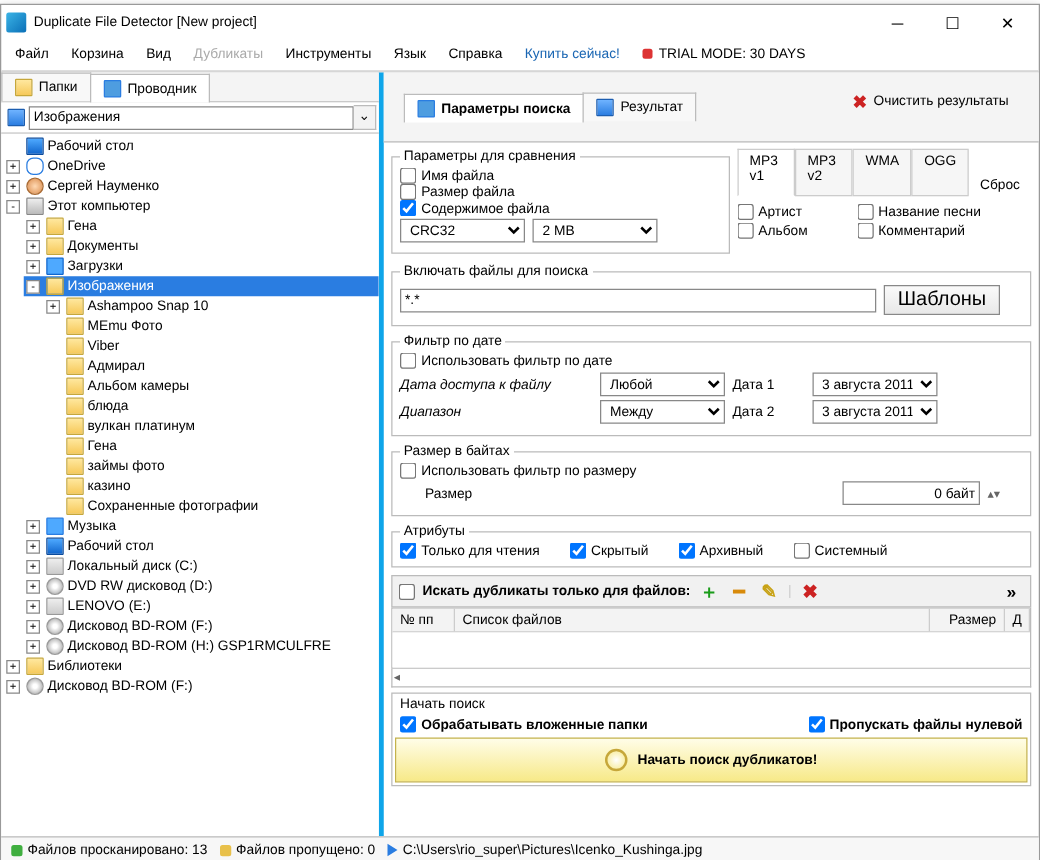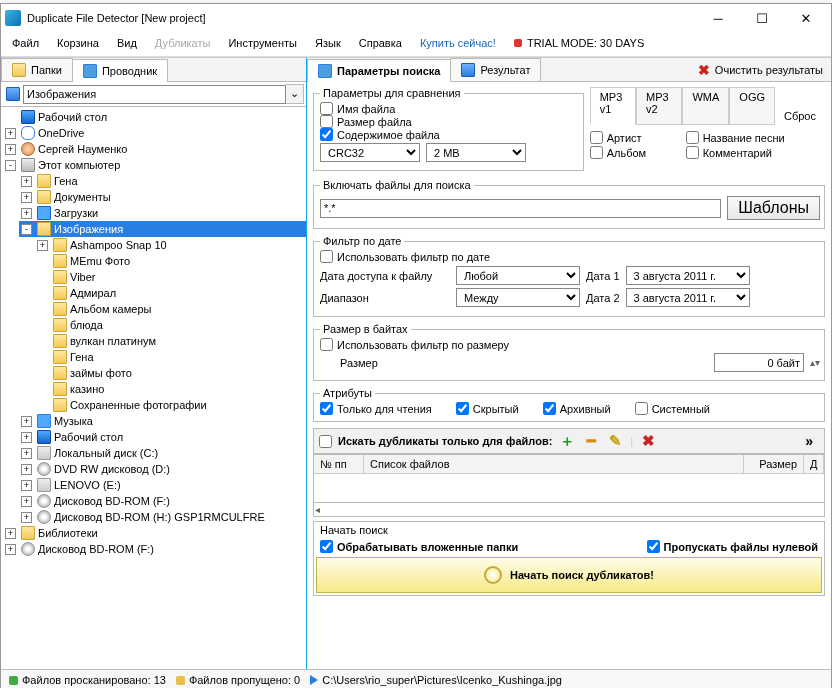--- a/index.html
+++ b/index.html
@@ -11,21 +11,21 @@
 .app-icon { width:16px; height:16px; background:linear-gradient(135deg,#3bb4e6,#0a6fb7); border-radius:2px; }
 .win-controls { display:flex; gap:14px; }
 .win-btn { width:30px; text-align:center; font-size:13px; cursor:pointer; }
 .menubar { display:flex; gap:0; padding:4px 2px; border-bottom:1px solid #ddd; }
 .menubar .mitem { padding:3px 9px; cursor:pointer; }
 .menubar .mitem.muted { color:#aaa; }
 .menubar .buy { color:#1a66b3; display:flex; align-items:center; gap:4px; }
 .menubar .trial { display:flex; align-items:center; gap:5px; }
 .dot-red { width:8px; height:8px; background:#d33; border-radius:2px; display:inline-block; }
 .content { flex:1; display:flex; min-height:0; border-top:1px solid #ccc; }
-.left-pane { width:306px; border-right:1px solid #0ea5e9; display:flex; flex-direction:column; min-height:0; }
+.left-pane { width:306px; border-right:4px solid #0ea5e9; display:flex; flex-direction:column; min-height:0; }
 .tabs { display:flex; background:#f4f4f4; border-bottom:1px solid #bbb; }
 .tab { padding:4px 10px; display:flex; align-items:center; gap:5px; border:1px solid #bbb; background:#f8f8f8; border-bottom:none; margin-right:-1px; cursor:pointer; }
 .tab.active { background:#fff; font-weight:400; position:relative; top:1px; border-top:1px solid #bbb; }
 .icon { width:14px; height:14px; display:inline-block; background:#e8c75e; border:1px solid #c6a73a; border-radius:1px; }
 .icon.folder { background:linear-gradient(#ffe89f,#f6c95a); border:1px solid #c6a73a; }
 .icon.blue { background:linear-gradient(#6fb3ff,#2a7de1); border:1px solid #1b5db0; }
 .icon.drive { background:linear-gradient(#eee,#ccc); border:1px solid #999; }
 .icon.cd { background:radial-gradient(circle,#fff 20%,#ccc 60%,#888 95%); border-radius:50%; border:1px solid #999;}
 .icon.mon { background:linear-gradient(#4ea9ff,#1166cd); border:1px solid #0a4a9c; }
 .icon.cloud { background:#fff; border:1px solid #2a7de1; border-radius:40%; }
@@ -41,27 +41,27 @@
 .tree { flex:1; overflow:auto; padding:2px 0; background:#fff; }
 .tree ul { list-style:none; padding-left:16px; }
 .tree > ul { padding-left:2px; }
 .tree li { white-space:nowrap; }
 .trow { display:flex; align-items:center; gap:3px; padding:1px 2px; cursor:pointer; }
 .trow .exp { width:11px; height:11px; border:1px solid #888; background:#fff; text-align:center; line-height:9px; font-size:9px; margin-right:2px; }
 .trow .exp.none { border:none; background:transparent; }
 .trow.sel { background:#2a7de1; color:#fff; }
 .trow.sel .exp { background:#fff; color:#000; }
 .right-pane { flex:1; display:flex; flex-direction:column; min-height:0; }
-.rtabs-row { display:flex; align-items:center; border-bottom:1px solid #bbb; background:#f4f4f4; padding:0; }
+.rtabs-row { display:flex; align-items:flex-start; border-bottom:1px solid #bbb; background:#f4f4f4; padding:16px; }
 .rtabs-row .tab { font-weight:400; }
 .rtabs-row .tab.active { font-weight:700; }
 .spacer { flex:1; }
 .clear-res { display:flex; gap:4px; align-items:center; padding:0 8px; color:#000; cursor:pointer; }
 .search-params { flex:1; overflow:auto; padding:3px 6px 3px 6px; }
-fieldset { border:1px solid #bbb; margin:2px 0 6px 0; padding:3px 4px 6px 6px; }
+fieldset { border:1px solid #bbb; margin:2px 0 6px 0; padding:3px 24px 6px 6px; }
 legend { padding:0 3px; font-size:11px; }
 .row { display:flex; align-items:center; gap:6px; margin:2px 0; flex-wrap:nowrap; }
 .chk { display:flex; align-items:center; gap:4px; }
 .chk input { width:13px; height:13px; }
 select, input[type=text] { border:1px solid #888; padding:1px 3px; height:19px; font-size:11px; background:#fff;}
 button { border:1px solid #888; background:linear-gradient(#fafafa,#e8e8e8); padding:2px 10px; cursor:pointer; font-size:16px; }
 .tag-tabs { display:flex; gap:0; margin:2px 0 6px 0; }
 .tag-tabs .tt { padding:3px 9px; border:1px solid #ccc; background:#f6f6f6; font-size:11px; cursor:pointer; }
 .tag-tabs .tt.active { background:#fff; border-bottom:1px solid #fff; }
 .tag-tabs .tt.reset { border:none; background:transparent;margin-top:20px; }
@@ -81,22 +81,22 @@
 .green-dot { width:9px; height:9px; background:#3fae3f; border-radius:2px; }
 .yellow-dot { width:9px; height:9px; background:#e8c04a; border-radius:2px; }
 .blue-tri { width:0; height:0; border-top:5px solid transparent; border-bottom:5px solid transparent; border-left:8px solid #2a7de1; }
 .mag-icon { width:18px; height:18px; background:radial-gradient(circle,#fff,#f7e988); border:2px solid #c6a73a; border-radius:50%; position:relative; }
 .chev { font-size:10px; color:#666; cursor:pointer; }
 .attrs { display:flex; gap:24px; flex-wrap:wrap; }
 .two-panels { display:flex; gap:6px; }
 .two-panels > div:first-child { flex:1.15; }
 .two-panels > div:last-child { flex:1; }
 .date-row { display:flex; align-items:center; gap:6px; margin:3px 0; }
-.date-row label { width:130px; }
-.date-row select { width:124px; }
+.date-row label { width:130px;font-style:italic; }
+.date-row select { width:100px;margin-left:24px; }
 .date-sel { width:120px; }
 .more { font-weight:700; font-size:14px; padding:0 6px; cursor:pointer; }
 </style>
 </head>
 <body>
 <div class="outer">
 <div class="window">
 
 <div class="titlebar">
   <div class="title">
@@ -451,21 +451,21 @@
 
       <fieldset>
         <legend>Размер в байтах</legend>
         <div class="chk">
                 <input type="checkbox" style="">
                 <span>Использовать фильтр по размеру</span>
               </div>
         <div class="row">
           <span style="margin-left:20px">Размер</span>
           <div class="spacer"></div>
-          <input type="text" style="width: 90px; text-align: right;" value="0 байт">
+          <input type="text" style="width: 110px; text-align: right;" value="0 байт">
           <span class="chev">▴▾</span>
         </div>
       </fieldset>
 
       <fieldset>
         <legend>Атрибуты</legend>
         <div class="attrs">
           <div class="chk">
                   <input type="checkbox" checked="" style="">
                   <span>Только для чтения</span>

